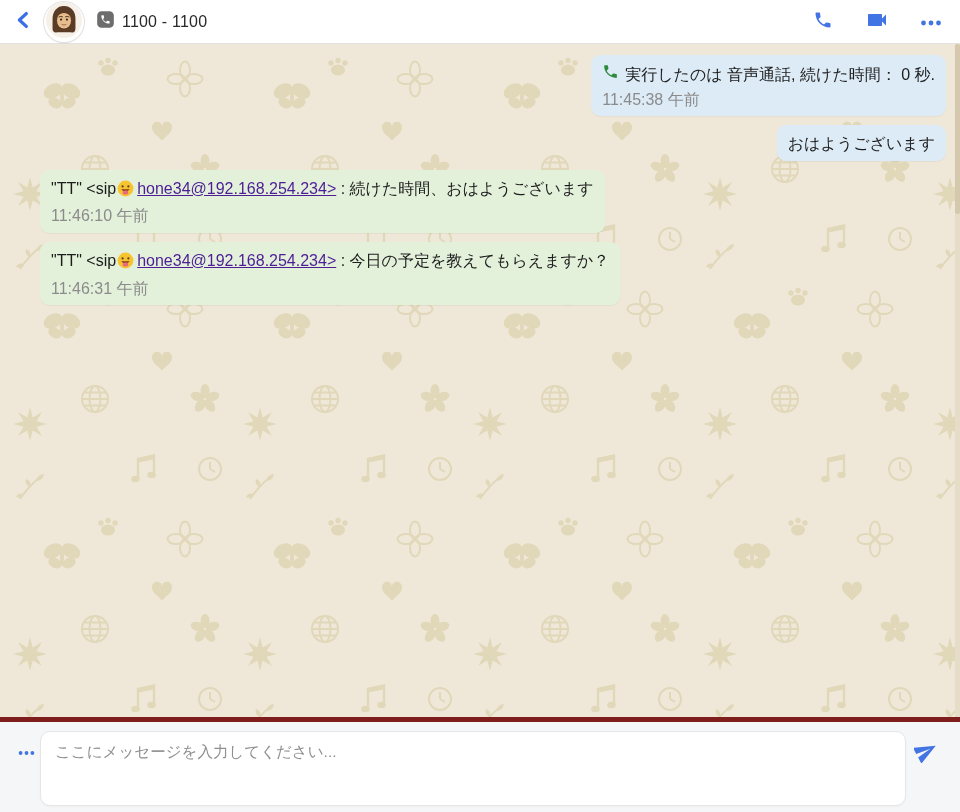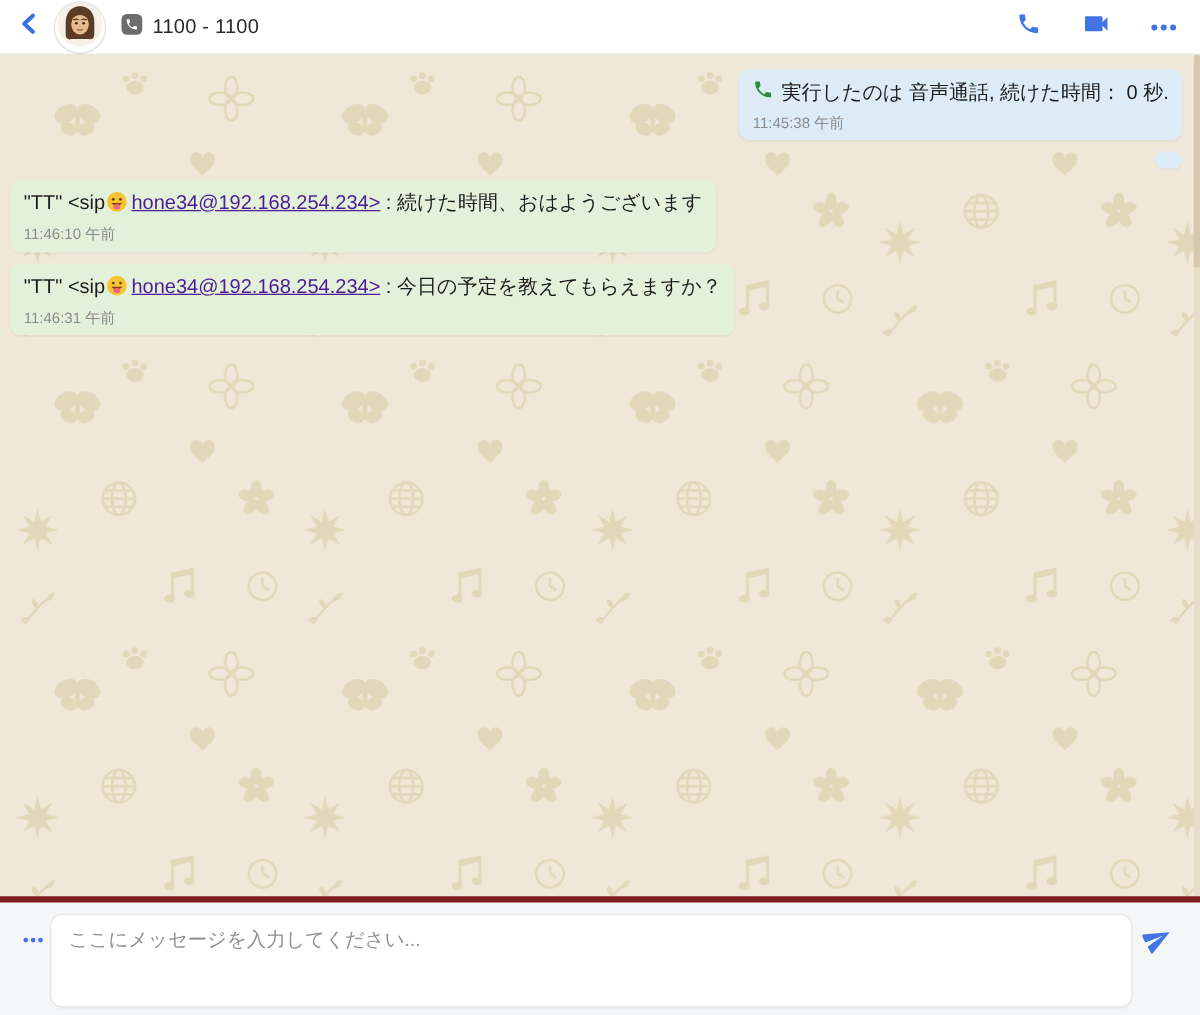--- a/index.html
+++ b/index.html
@@ -29,29 +29,30 @@
   .pattern-svg { position:absolute; inset:0; }
   .messages { position:relative; padding:11px 14px 0 8px; z-index:2; }
   .msg-row { display:flex; margin-bottom:9px; }
   .msg-row.out { justify-content:flex-end; }
   .msg-row.in  { justify-content:flex-start; }
   .msg-row.gap-lg { margin-bottom:13px; }
   .bubble {
     max-width:80%; border-radius:9px; padding:8px 11px 6px 11px;
     font-size:16px; color:#1c1c1c; line-height:1.35;
     box-shadow:0 1px 1px rgba(0,0,0,.04);
+    margin-left:32px;
   }
   .bubble.out { background:#dcebf6; }
   .bubble.in  { background:#e3f1db; }
   .msg-line { display:flex; align-items:center; gap:6px; }
   .msg-text { word-break:break-word; }
   .sip-link { color:#4c1d95; text-decoration:underline; cursor:pointer; }
   .emoji { display:inline-block; vertical-align:-3px; margin:0 3px 0 1px; }
   .time-row { display:flex; align-items:center; gap:5px; margin-top:3px; }
-  .time { font-size:12px; color:#8b8b8b; }
+  .time { font-size:16px; color:#8b8b8b; }
 
   
   .scrollbar {
     position:absolute; top:0; right:0; width:5px; bottom:0;
     background:#e6ddc9; z-index:3;
   }
   .scrollbar .thumb { position:absolute; top:0; right:0; width:5px; height:170px; background:#d4c9ac; border-radius:3px; }
 
   
   .composer {
@@ -222,20 +223,21 @@
             <span class="msg-text">実行したのは 音声通話, 続けた時間： 0 秒.</span>
           </div>
           <div class="time-row">
             <span class="time">11:45:38 午前</span>
           </div>
         </div>
       </div>
 
       <div class="msg-row out">
         <div class="bubble out">
+          <div class="msg-text">おはようございます</div>
         </div>
       </div>
 
       <div class="msg-row in">
         <div class="bubble in">
           <div class="msg-text">
             <span>"TT" &lt;sip</span><span class="emoji"><svg width="17" height="17" viewBox="0 0 20 20">
                   <circle cx="10" cy="10" r="9.3" fill="#f7c331"></circle>
                   <circle cx="6.6" cy="7.6" r="1.35" fill="#5f4420"></circle>
                   <circle cx="13.4" cy="7.6" r="1.35" fill="#5f4420"></circle>

